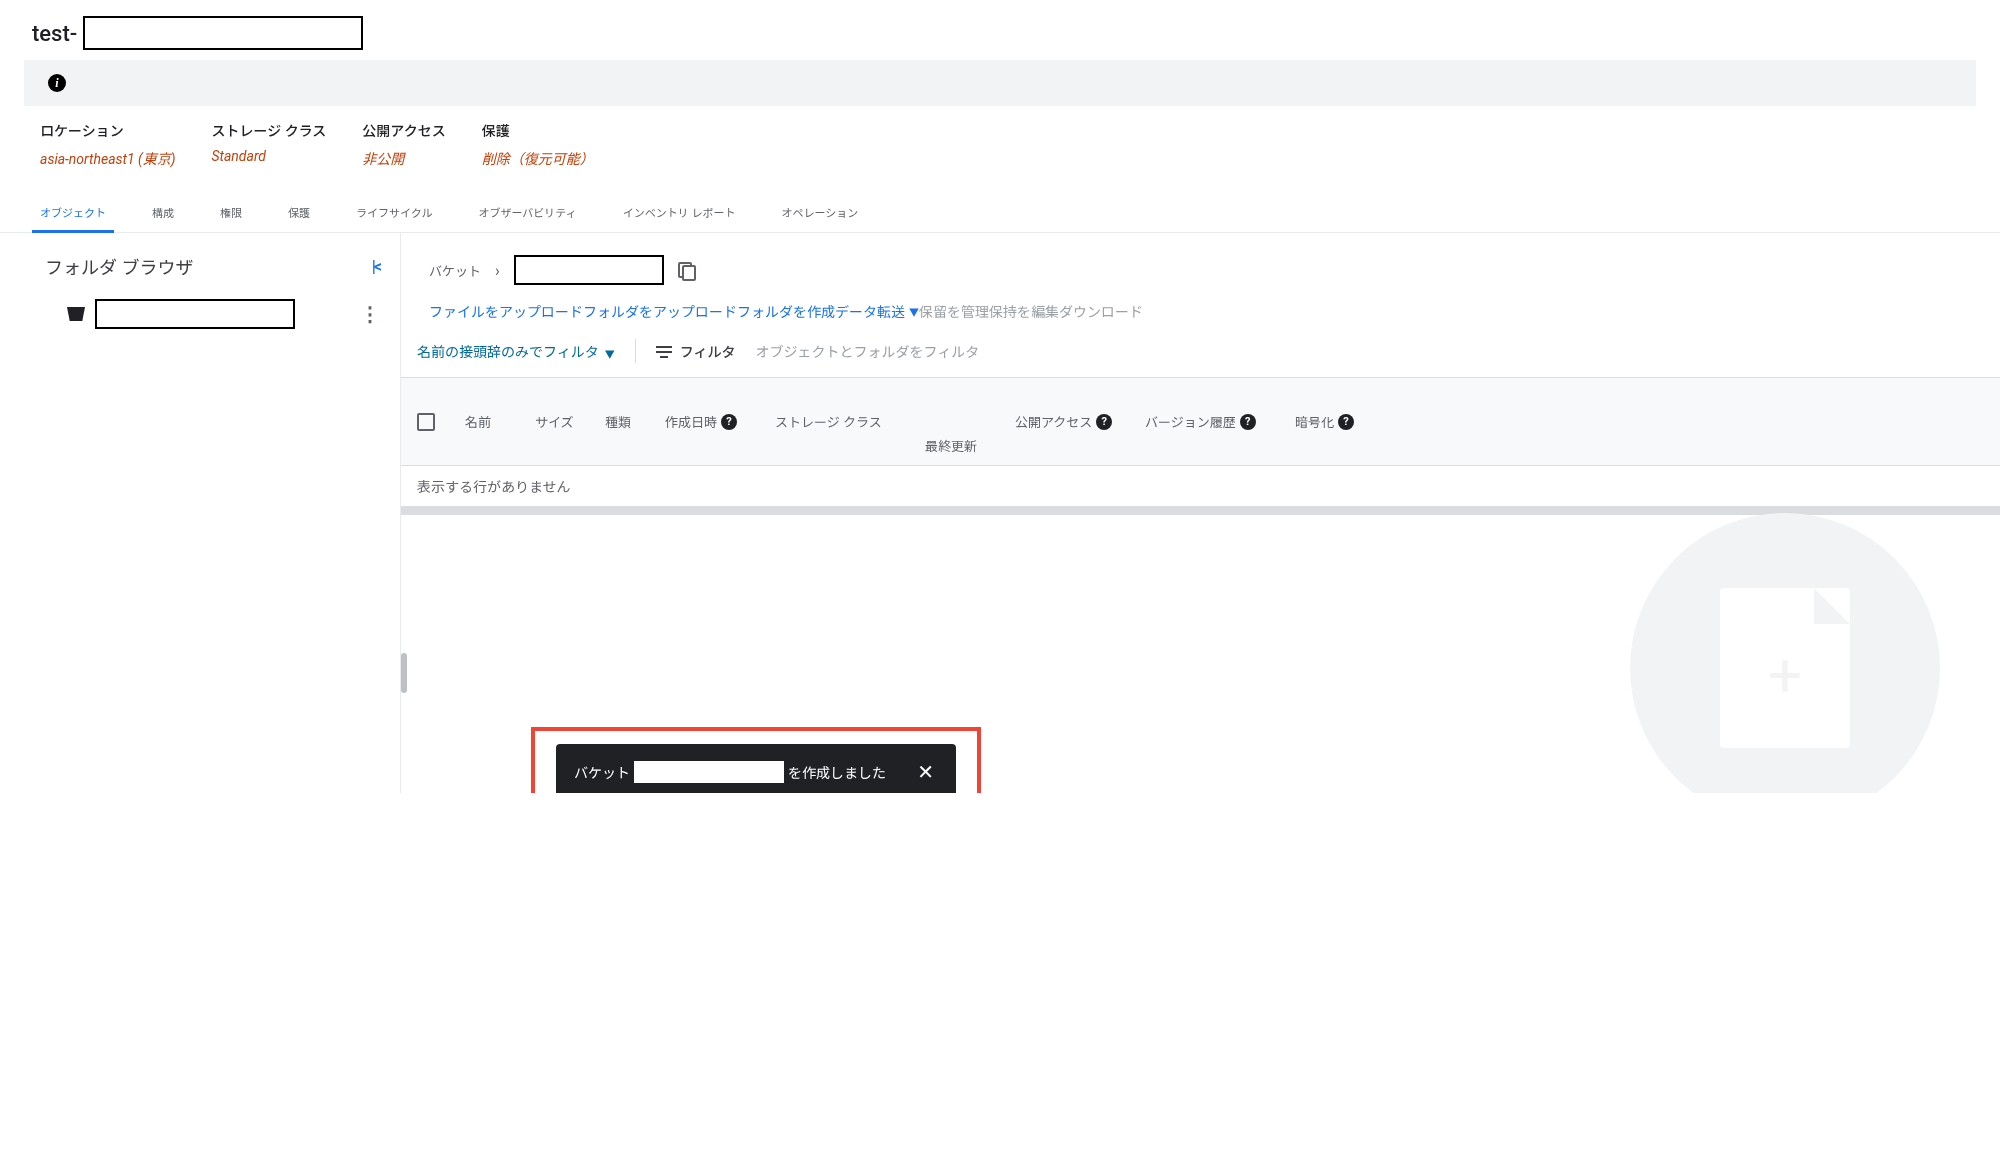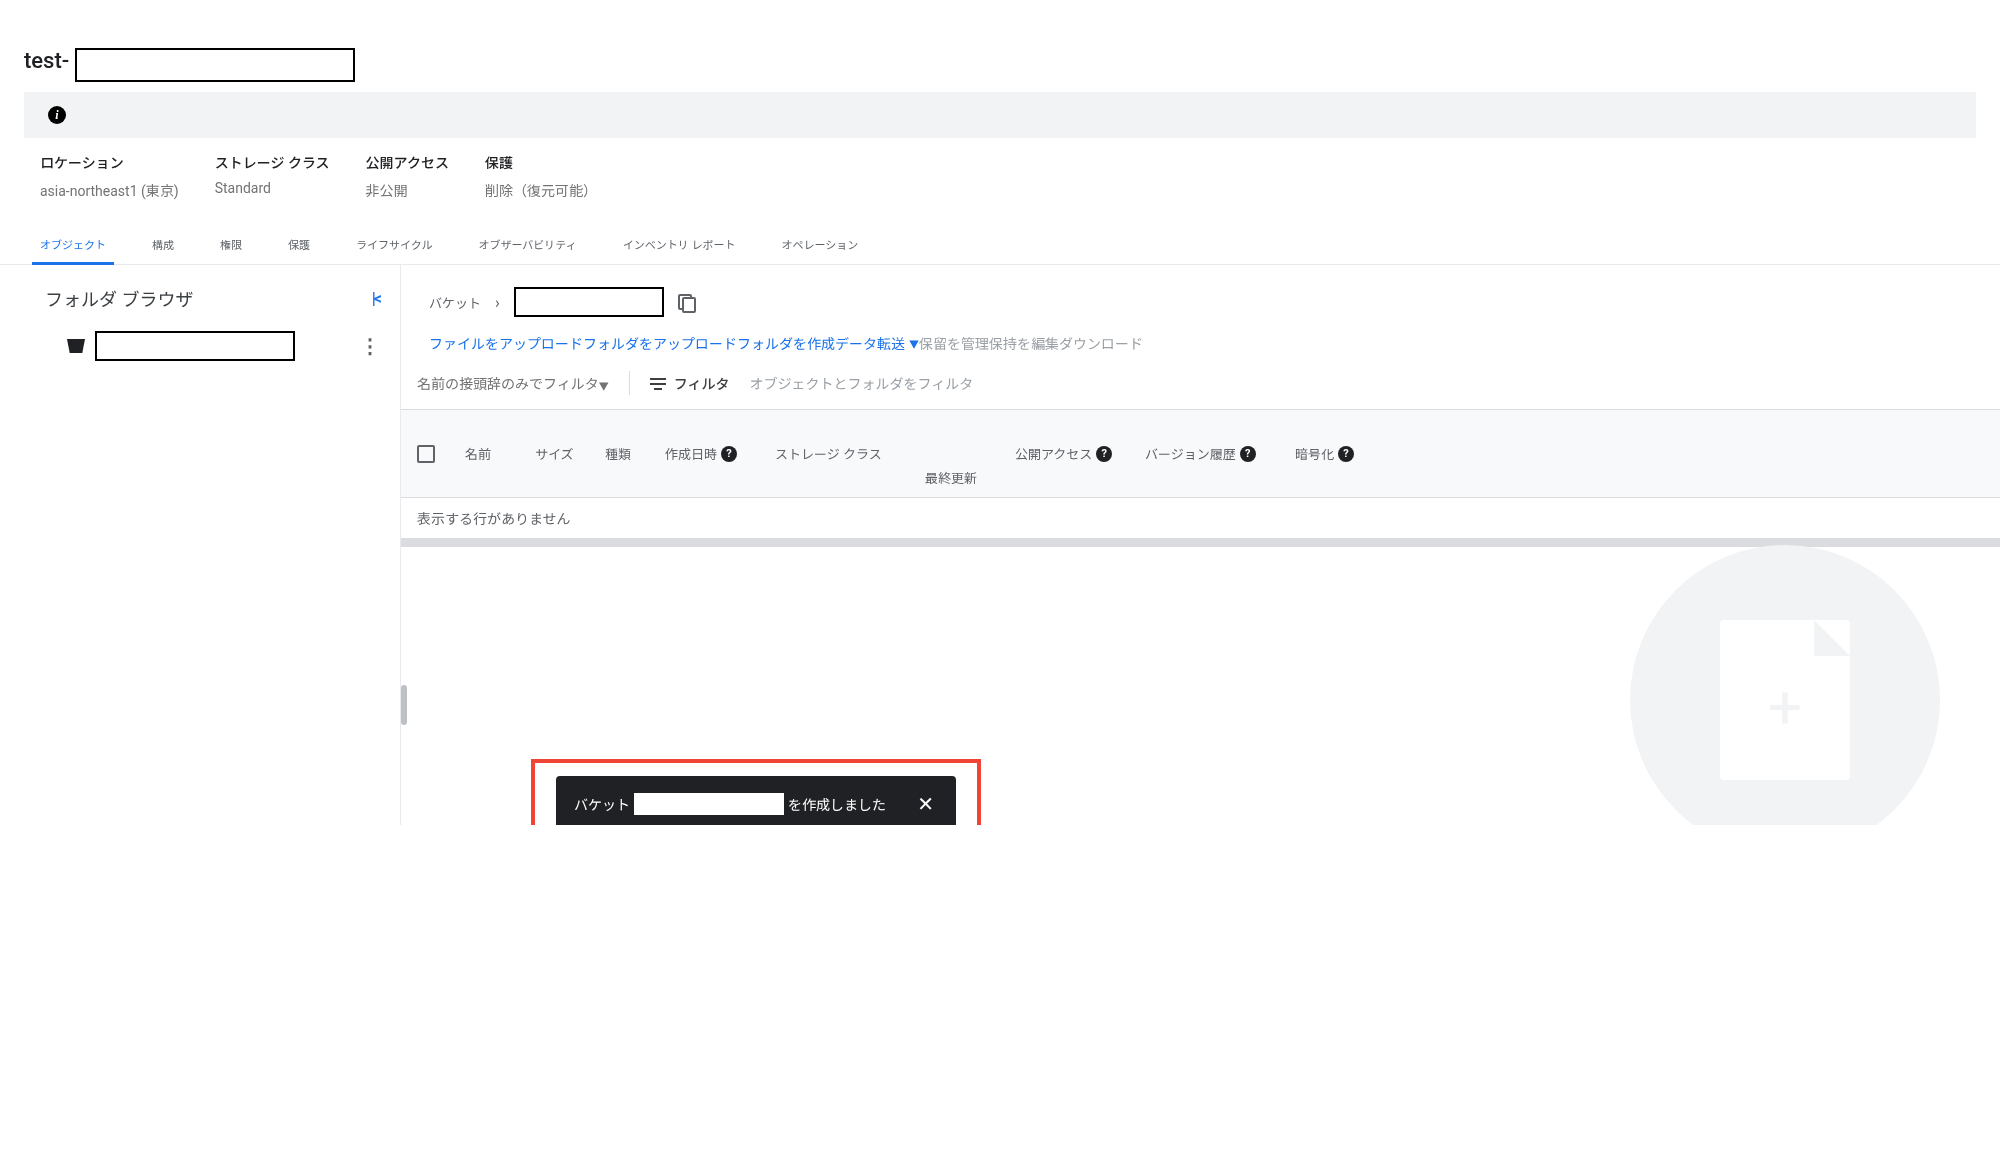--- a/index.html
+++ b/index.html
@@ -1,27 +1,27 @@
 <!DOCTYPE html>
 <html><head>
   <meta charset="utf-8">
   <style>
     * { margin: 0; padding: 0; box-sizing: border-box; }
     body { font-family: 'Roboto', 'Noto Sans JP', Arial, sans-serif; font-size: 14px; color: #202124; background: #fff; }
     .container { width: 100%; }
-    .title-row { padding: 16px 24px 10px; display: flex; gap: 6px; margin-top: 32px; }
+    .title-row { padding: 16px 32px 10px; display: flex; align-items: center; gap: 6px; }
     .title-text { font-size: 22px; font-weight: 500; }
     .title-box { width: 280px; height: 34px; border: 2px solid #000; display: inline-block; }
     .info-banner { background: #f1f3f4; padding: 14px 24px; display: flex; align-items: center; gap: 20px; margin: 0 24px 14px; }
     .info-icon { width: 18px; height: 18px; border-radius: 50%; background: #000; color: #fff; display: inline-flex; align-items: center; justify-content: center; font-size: 12px; font-weight: 700; font-style: italic; font-family: Georgia, serif; flex-shrink: 0; }
     .info-text { font-size: 14px; color: #3c4043; }
     .meta-row { padding: 0 40px 24px; display: flex; gap: 36px; }
     .meta-item { display: flex; flex-direction: column; gap: 8px; }
     .meta-label { font-size: 14px; font-weight: 500; color: #202124; }
-    .meta-value { font-size: 14px; color: #737373; }
+    .meta-value { font-size: 14px; color: #c2410c; font-style: italic; }
     .tabs { display: flex; gap: 38px; padding: 0 36px; border-bottom: 1px solid #e8eaed; }
     .tab { padding: 12px 4px; font-size: 11px; color: #5f6368; cursor: pointer; position: relative; }
     .tab.active { color: #1a73e8; }
     .tab.active::after { content: ''; position: absolute; left: -4px; right: -4px; bottom: -1px; height: 3px; background: #1a73e8; }
     .content-split { display: flex; padding-left: 11px; }
     .sidebar { width: 390px; border-right: 1px solid #e8eaed; padding: 16px 0 0; min-height: 560px; }
     .sidebar-head { display: flex; align-items: center; justify-content: space-between; padding: 4px 20px 16px 34px; }
     .sidebar-title { font-size: 18px; color: #3c4043; }
     .collapse-ic { color: #1a73e8; font-size: 16px; font-weight: 700; letter-spacing: -2px; cursor: pointer; }
     .folder-row { display: flex; align-items: center; padding: 4px 20px 4px 56px; justify-content: space-between; }
@@ -36,21 +36,21 @@
     .bc-box { width: 150px; height: 30px; border: 2px solid #000; }
     .copy-ic { width: 16px; height: 16px; display: inline-block; position: relative; cursor: pointer; }
     .copy-ic::before, .copy-ic::after { content: ''; position: absolute; border: 2px solid #5f6368; width: 10px; height: 12px; border-radius: 2px; }
     .copy-ic::before { top: 0; left: 0; }
     .copy-ic::after { top: 3px; left: 4px; background: #fff; }
     .action-row { display: flex; padding: 0 28px 18px; align-items: center; }
     .action-link { color: #1a73e8; font-size: 14px; cursor: pointer; display: inline-flex; align-items: center; gap: 4px; }
     .action-disabled { color: #9aa0a6; font-size: 14px; }
     .caret { font-size: 10px; }
     .filter-row { display: flex; align-items: center; gap: 20px; padding: 0 16px 14px; }
-    .filter-drop { display: inline-flex; align-items: flex-end; color: #737373; cursor: pointer; font-size: 14px; }
+    .filter-drop { display: inline-flex; align-items: flex-end; gap: 6px; color: #0369a1; cursor: pointer; font-size: 14px; }
     .divider-v { width: 1px; height: 24px; background: #dadce0; }
     .filter-ic { display: inline-flex; align-items: center; gap: 8px; font-size: 14px; font-weight: 500; color: #3c4043; }
     .funnel { display: inline-block; width: 16px; height: 14px; position: relative; }
     .funnel::before, .funnel::after { content: ''; position: absolute; left: 0; background: #3c4043; height: 2px; }
     .funnel::before { top: 2px; width: 16px; box-shadow: 0 5px 0 #3c4043; }
     .funnel::after { top: 12px; width: 8px; left: 4px; }
     .filter-placeholder { color: #9aa0a6; font-size: 14px; }
     .table-wrap { border-top: 1px solid #dadce0; }
     .table-head { display: flex; align-items: center; padding: 10px 16px; background: #f8f9fa; border-bottom: 1px solid #dadce0; gap: 0; }
     .th { font-size: 13px; color: #5f6368; display: inline-flex; align-items: center; gap: 4px; }

